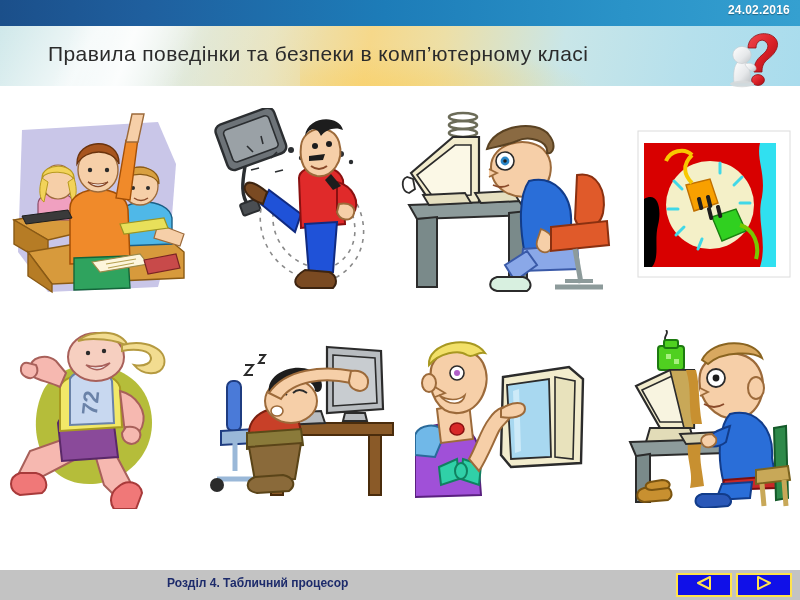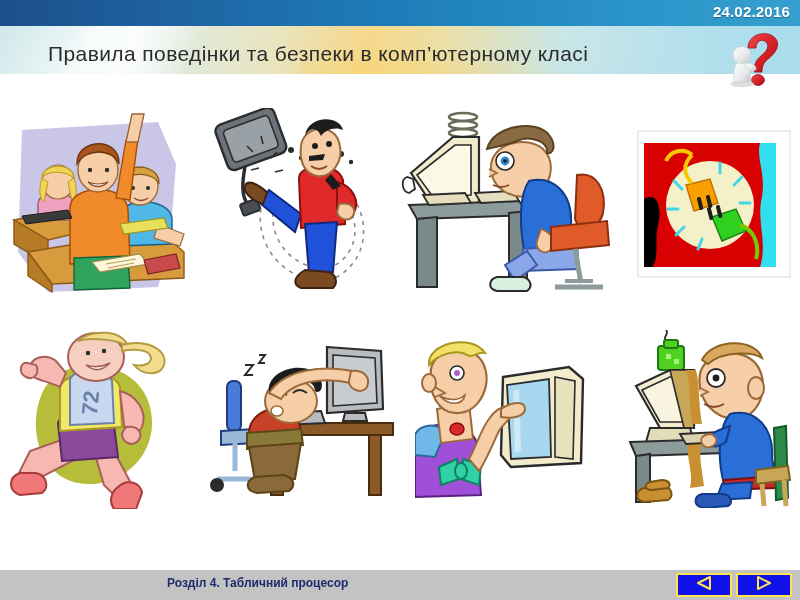--- a/index.html
+++ b/index.html
@@ -20,31 +20,31 @@
     position: absolute;
     left: 0; top: 0;
     width: 800px; height: 26px;
     background: linear-gradient(90deg, #1b4f8a 0%, #1f5f9e 18%, #1d7cb8 48%, #2a93c8 78%, #35a0d0 100%);
     z-index: 6;
   }
   .topbar-date {
     position: absolute;
     right: 10px; top: 3px;
     color: #ffffff;
-    font-size: 15px;
+    font-size: 12px;
     font-weight: bold;
     letter-spacing: 0.2px;
     text-shadow: 0 1px 1px rgba(0,0,0,0.35);
   }
 
   
   .banner {
     position: absolute;
     left: 0; top: 26px;
-    width: 800px; height: 48px;
+    width: 800px; height: 60px;
     overflow: hidden;
     background:
       linear-gradient(118deg,
         rgba(255,255,255,0.0) 0%,
         rgba(255,255,255,0.75) 12%,
         rgba(255,255,255,0.15) 26%,
         rgba(255,255,255,0.0) 40%),
       linear-gradient(100deg,
         #cfe8ea 0%,
         #cfe6e6 14%,

